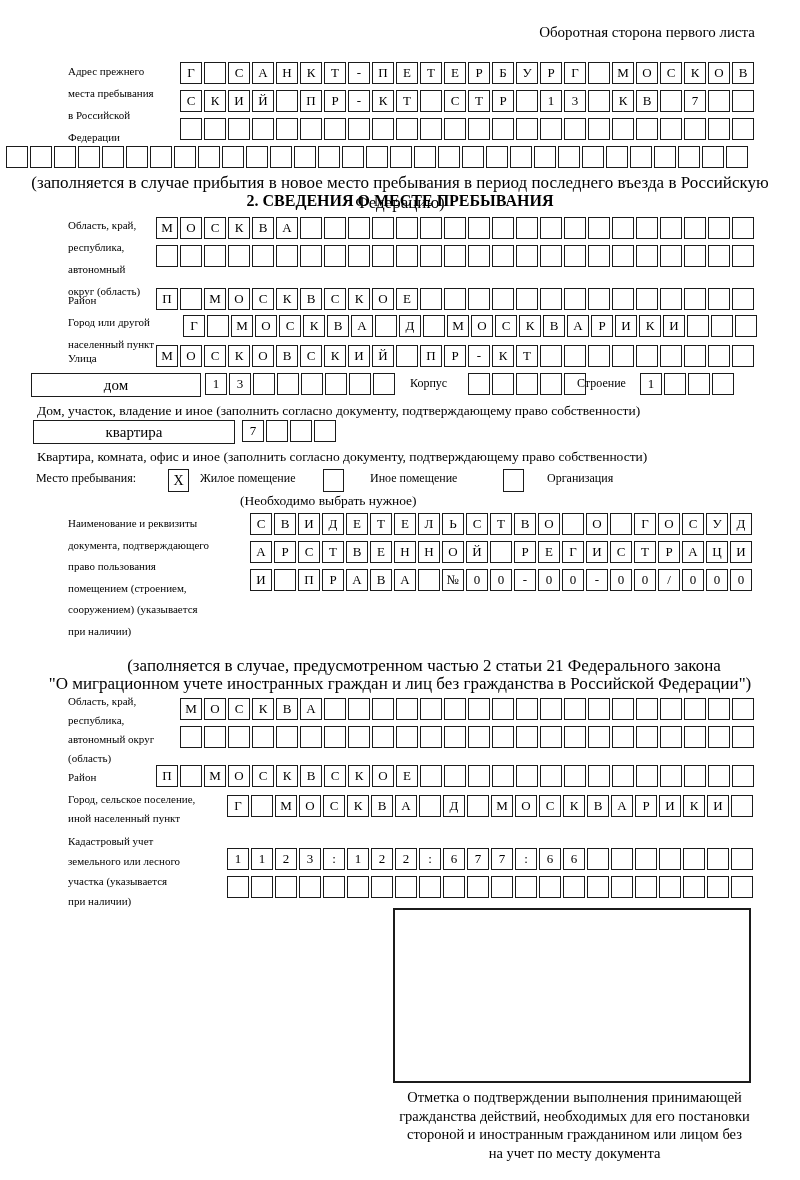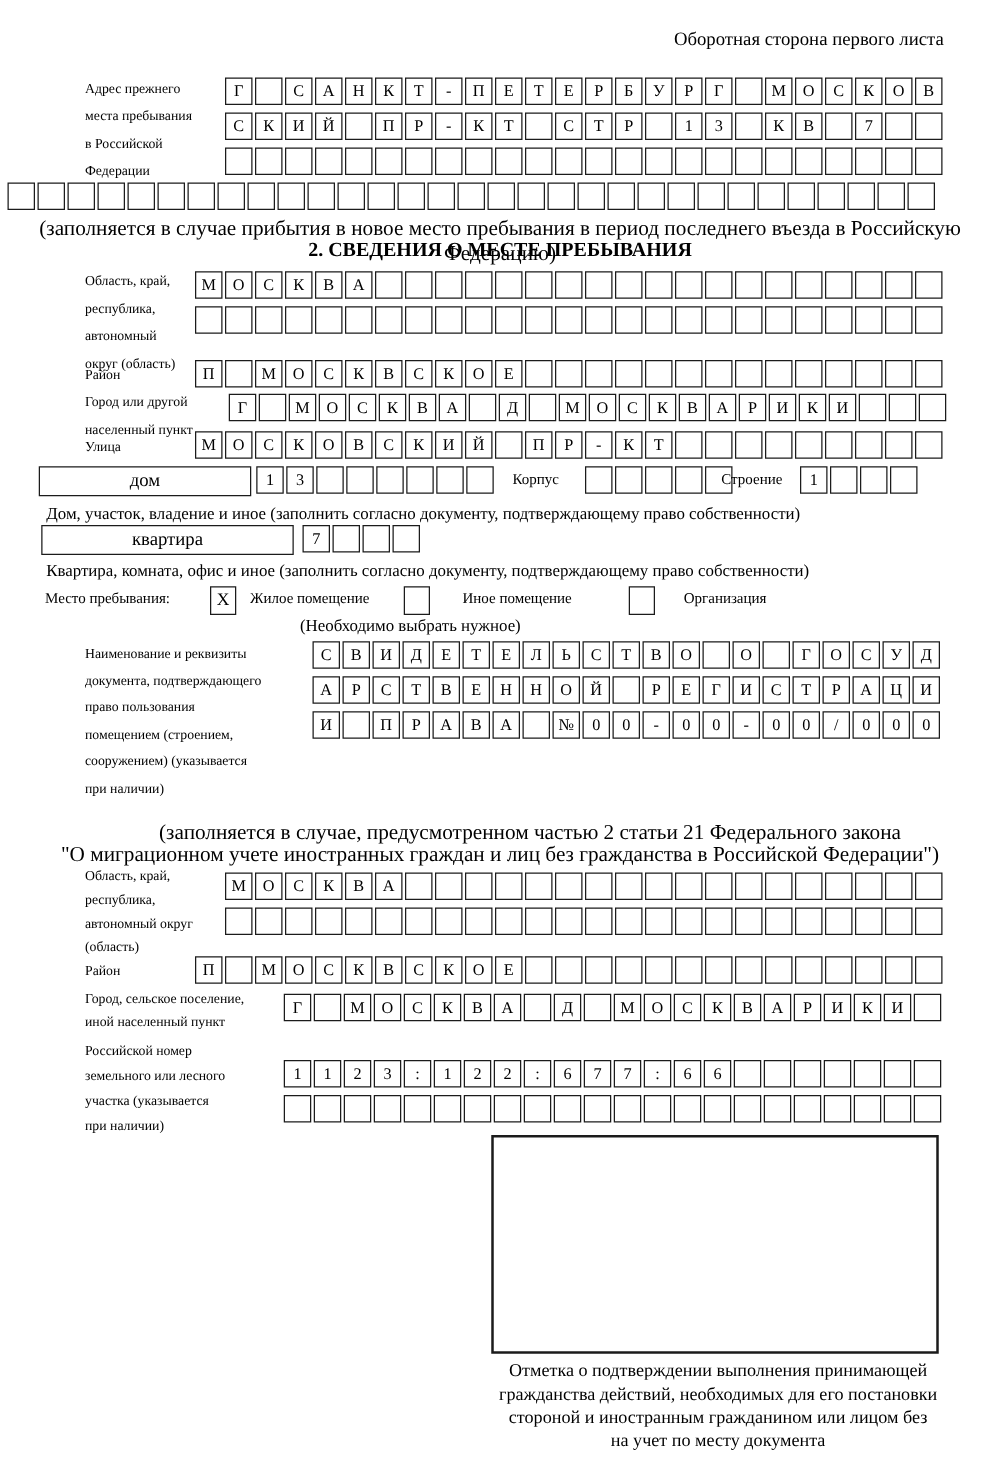--- a/index.html
+++ b/index.html
@@ -537,21 +537,21 @@
       <span class="cell">В</span>
       <span class="cell">А</span>
       <span class="cell">Р</span>
       <span class="cell">И</span>
       <span class="cell">К</span>
       <span class="cell">И</span>
       <span class="cell"></span>
     </div>
 
   <div class="abs label" style="left:68px;top:831px;width:165px;line-height:20px;">
-    <div>Российской номер</div>
+    <div>Кадастровый учет</div>
     <div>земельного или лесного</div>
     <div>участка (указывается</div>
     <div>при наличии)</div>
   </div>
   <div class="abs cells" style="left:227px;top:848px;">
       <span class="cell">1</span>
       <span class="cell">1</span>
       <span class="cell">2</span>
       <span class="cell">3</span>
       <span class="cell">:</span>

